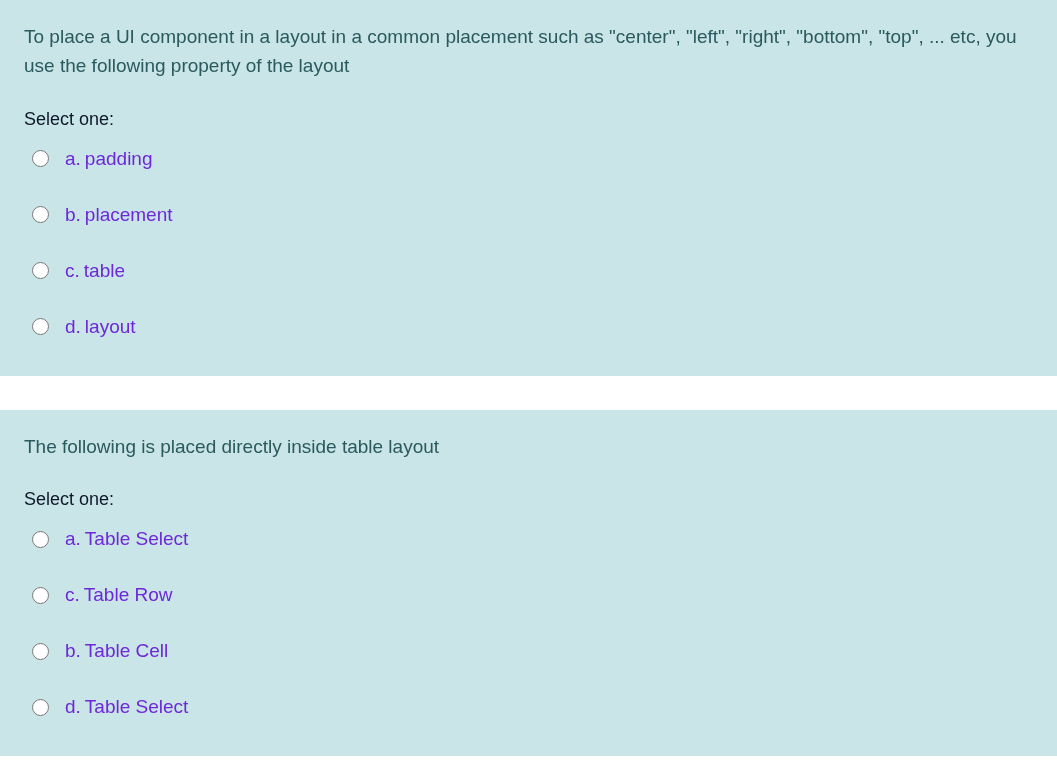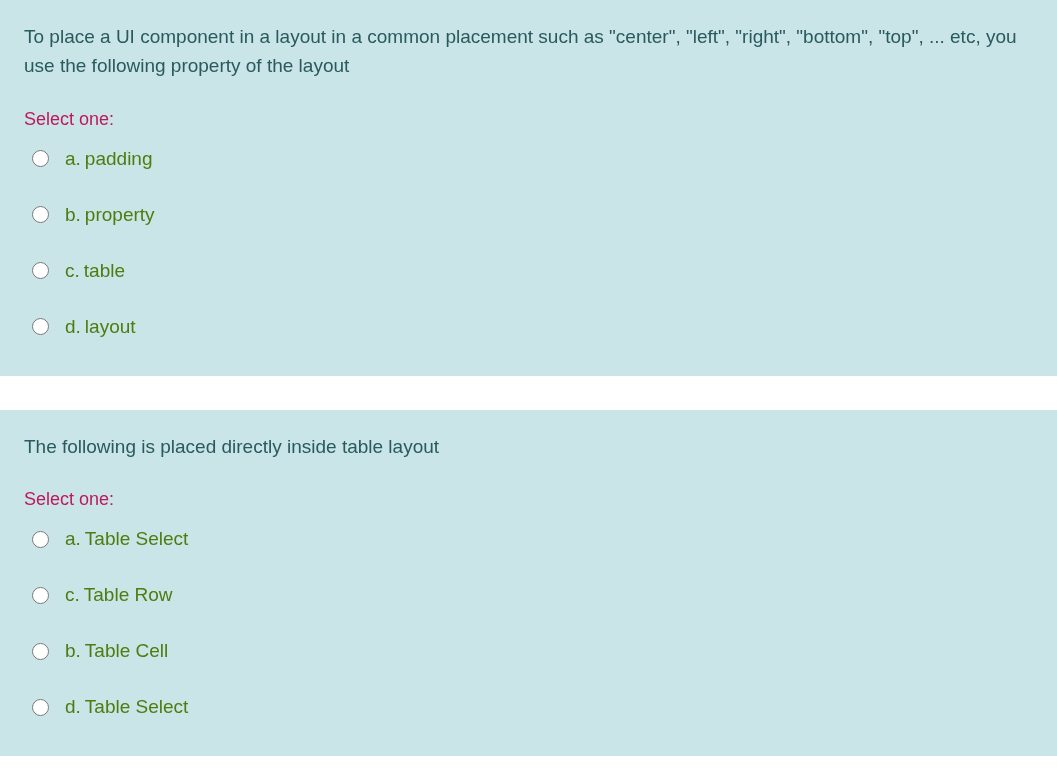--- a/index.html
+++ b/index.html
@@ -18,40 +18,40 @@
     background: #ffffff;
     height: 34px;
   }
   .question-text {
     color: #2a5a5e;
     font-size: 19px;
     line-height: 1.55;
     margin-bottom: 28px;
   }
   .select-one {
-    color: #be185d;
+    color: #0f172a;
     font-size: 18px;
     margin-bottom: 10px;
   }
   .option {
     display: flex;
     align-items: center;
     padding: 8px 0 8px 8px;
     margin-bottom: 18px;
   }
   .option:last-child { margin-bottom: 0; }
   .option input[type="radio"] {
     width: 17px;
     height: 17px;
     margin: 0 16px 0 0;
     accent-color: #2a5a5e;
     cursor: pointer;
   }
   .option-label {
-    color: #4d7c0f;
+    color: #6d28d9;
     font-size: 19px;
     cursor: pointer;
   }
   .letter { margin-right: 4px; }
 </style>
 </head>
 <body>
 
 <div class="question-block">
   <div class="question-text">To place a UI component in a layout in a common placement such as "center", "left", "right", "bottom", "top", ... etc, you use the following property of the layout</div>
@@ -60,21 +60,21 @@
   <label class="option">
     <input type="radio" name="q1" style="">
     <span class="option-label">
       <span class="letter">a.</span><span>padding</span>
     </span>
   </label>
 
   <label class="option">
     <input type="radio" name="q1" style="">
     <span class="option-label">
-      <span class="letter">b.</span><span>property</span>
+      <span class="letter">b.</span><span>placement</span>
     </span>
   </label>
 
   <label class="option">
     <input type="radio" name="q1" style="">
     <span class="option-label">
       <span class="letter">c.</span><span>table</span>
     </span>
   </label>
 

